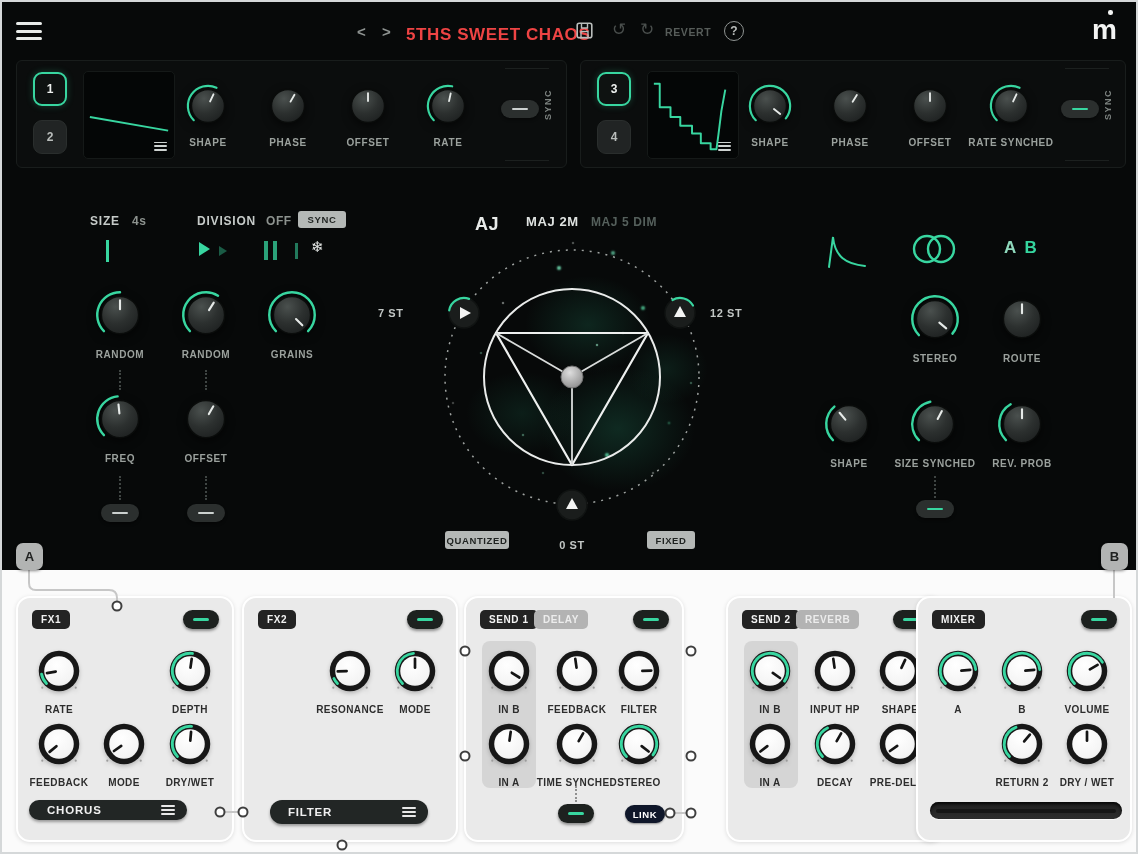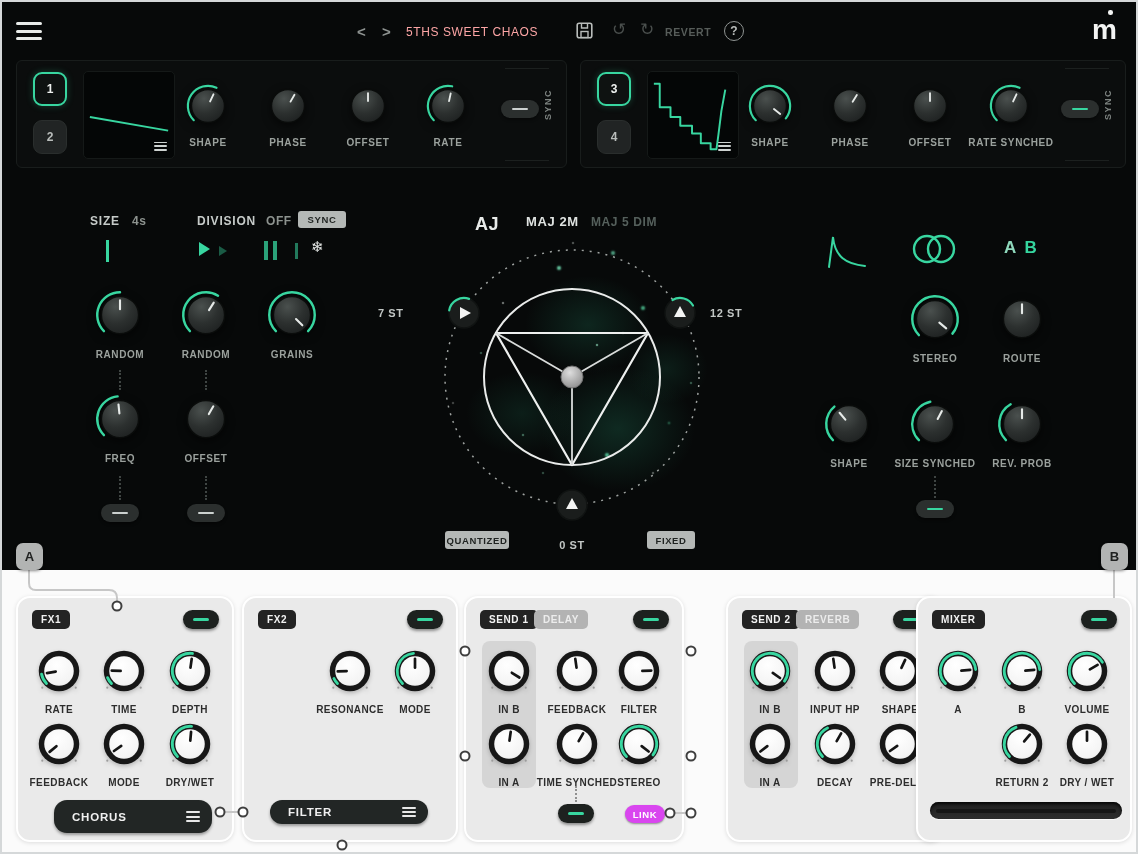--- a/index.html
+++ b/index.html
@@ -4,21 +4,21 @@
 <style>
   *{box-sizing:border-box;margin:0;padding:0}
   html,body{background:#1b1b1b}
   body{font-family:"Liberation Sans",sans-serif;-webkit-font-smoothing:antialiased}
   .page{position:relative;width:1138px;height:854px;border:2px solid #d5d8d9;background:#070909;overflow:hidden}
   .abs{position:absolute}
   
   .hmb3{display:flex;flex-direction:column;gap:4.5px;cursor:pointer}
   .hmb3 i{display:block;width:26px;height:3px;background:#e8ebe9;border-radius:2px}
   .arr{color:#8f9492;font-size:15px;font-weight:bold;cursor:pointer}
-  .title{color:#fca5a5;font-size:12px;font-weight:normal;letter-spacing:.6px;white-space:nowrap}
+  .title{color:#ef4444;font-size:17px;font-weight:bold;letter-spacing:.6px;white-space:nowrap}
   .dimtxt{color:#575d5a;font-weight:bold;font-size:10.5px;letter-spacing:.6px}
   .uicon{color:#4a4f4d;font-size:17px;line-height:1}
   .help{width:20px;height:20px;border:1.5px solid #8f9492;border-radius:50%;color:#b9bdbb;
         font-size:12px;font-weight:bold;display:flex;align-items:center;justify-content:center}
   .logo{color:#f3f4f3;font-size:28px;font-weight:bold;line-height:1;position:relative}
   .logo i{position:absolute;width:4.5px;height:4.5px;border-radius:50%;background:#f3f4f3;left:16px;top:-6px}
   
   .lfo{background:#0b0d0d;border:1px solid #191d1c;border-radius:6px}
   .tab{width:34px;height:34px;border-radius:9px;display:flex;align-items:center;justify-content:center;
        font-weight:bold;font-size:12px;cursor:pointer}
@@ -62,21 +62,21 @@
          box-shadow:0 1px 4px rgba(0,0,0,.12)}
   .badge{position:absolute;left:14px;top:12px;background:#232323;color:#f2f2f2;border-radius:5px;
          font-size:10px;font-weight:bold;letter-spacing:.6px;padding:4px 9px;cursor:pointer}
   .badge.ty{background:#b3b3b3;color:#ececec}
   .strip{position:absolute;background:#d5d5d5;border-radius:8px}
   .selector{position:absolute;background:#222625;border-radius:13px;color:#f0f0f0;font-size:11.5px;font-weight:bold;
             letter-spacing:.8px;display:flex;align-items:center;justify-content:space-between;
             padding:0 12px 0 18px;box-shadow:0 2px 3px rgba(0,0,0,.35);cursor:pointer}
   .hmb2{display:flex;flex-direction:column;gap:2.2px}
   .hmb2 i{display:block;width:14px;height:2px;background:#e8e8e8;border-radius:1px}
-  .linkbtn{position:absolute;background:#d946ef;color:#fff;font-size:9.5px;font-weight:bold;letter-spacing:.6px;
+  .linkbtn{position:absolute;background:#0f172a;color:#fff;font-size:9.5px;font-weight:bold;letter-spacing:.6px;
            border-radius:9px;display:flex;align-items:center;justify-content:center;cursor:pointer;
            box-shadow:0 1px 2px rgba(0,0,0,.4)}
   .mixbar{position:absolute;background:linear-gradient(#1f1f1f,#2e2e2e);border-radius:9px;
           box-shadow:inset 0 2px 3px rgba(0,0,0,.8),0 1px 0 rgba(255,255,255,.7);display:flex;align-items:center}
   .mixbar i{display:block;height:4px;background:#161616;border-radius:2px;margin:0 6px;flex:1}
   .ddots{border-left:2px dotted #8f8f8f}
   .wires{position:absolute;z-index:30;pointer-events:none}
   .nebula{pointer-events:none}
   .stars{pointer-events:none}
 </style>
@@ -445,33 +445,20 @@
             <circle cx="-19.8" cy="19.8" r="1.3" fill="#9c9c9c"></circle>
             <circle cx="19.8" cy="19.8" r="1.3" fill="#9c9c9c"></circle>
             <circle r="24" fill="#171717"></circle>
             <path d="M -14.85 14.85 A 21 21 0 0 1 -20.68 3.65" stroke="#38d6a0" stroke-width="3.4" fill="none" stroke-linecap="round"></path>
             <circle r="17.5" fill="url(#gl)"></circle>
             <line x1="0" y1="-14.5" x2="0" y2="-4" stroke="#151515" stroke-width="3.2" stroke-linecap="round" transform="rotate(-100)"></line>
           </svg>
         </div>
       <div class="klbd">RATE</div>
     </div>
-    <div class="kb kb70" style="left:71px;top:46px">
-      <div class="knob lt s54">
-          <svg viewBox="-32 -32 64 64">
-            <circle cx="-19.8" cy="19.8" r="1.3" fill="#9c9c9c"></circle>
-            <circle cx="19.8" cy="19.8" r="1.3" fill="#9c9c9c"></circle>
-            <circle r="24" fill="#171717"></circle>
-            <path d="M -14.85 14.85 A 21 21 0 0 1 -19.47 7.87" stroke="#38d6a0" stroke-width="3.4" fill="none" stroke-linecap="round"></path>
-            <circle r="17.5" fill="url(#gl)"></circle>
-            <line x1="0" y1="-14.5" x2="0" y2="-4" stroke="#151515" stroke-width="3.2" stroke-linecap="round" transform="rotate(-88)"></line>
-          </svg>
-        </div>
-      <div class="klbd">TIME</div>
-    </div>
     <div class="kb kb70" style="left:137px;top:46px">
       <div class="knob lt s54">
           <svg viewBox="-32 -32 64 64">
             <circle cx="-19.8" cy="19.8" r="1.3" fill="#9c9c9c"></circle>
             <circle cx="19.8" cy="19.8" r="1.3" fill="#9c9c9c"></circle>
             <circle r="24" fill="#171717"></circle>
             <path d="M -14.85 14.85 A 21 21 0 0 1 2.92 -20.80" stroke="#38d6a0" stroke-width="3.4" fill="none" stroke-linecap="round"></path>
             <circle r="17.5" fill="url(#gl)"></circle>
             <line x1="0" y1="-14.5" x2="0" y2="-4" stroke="#151515" stroke-width="3.2" stroke-linecap="round" transform="rotate(8)"></line>
           </svg>
@@ -508,21 +495,21 @@
             <circle cx="-19.8" cy="19.8" r="1.3" fill="#9c9c9c"></circle>
             <circle cx="19.8" cy="19.8" r="1.3" fill="#9c9c9c"></circle>
             <circle r="24" fill="#171717"></circle>
             <path d="M -14.85 14.85 A 21 21 0 0 1 1.83 -20.92" stroke="#38d6a0" stroke-width="3.4" fill="none" stroke-linecap="round"></path>
             <circle r="17.5" fill="url(#gl)"></circle>
             <line x1="0" y1="-14.5" x2="0" y2="-4" stroke="#151515" stroke-width="3.2" stroke-linecap="round" transform="rotate(5)"></line>
           </svg>
         </div>
       <div class="klbd">DRY/WET</div>
     </div>
-    <div class="selector" style="left:36px;top:202px;width:158px;height:33px">
+    <div class="selector" style="left:11px;top:202px;width:158px;height:20px">
       <span>CHORUS</span>
       <span class="hmb2">
           <i></i>
           <i></i>
           <i></i>
         </span>
     </div>
   </div>
 
   <div class="panel" style="left:240px;width:216px">

